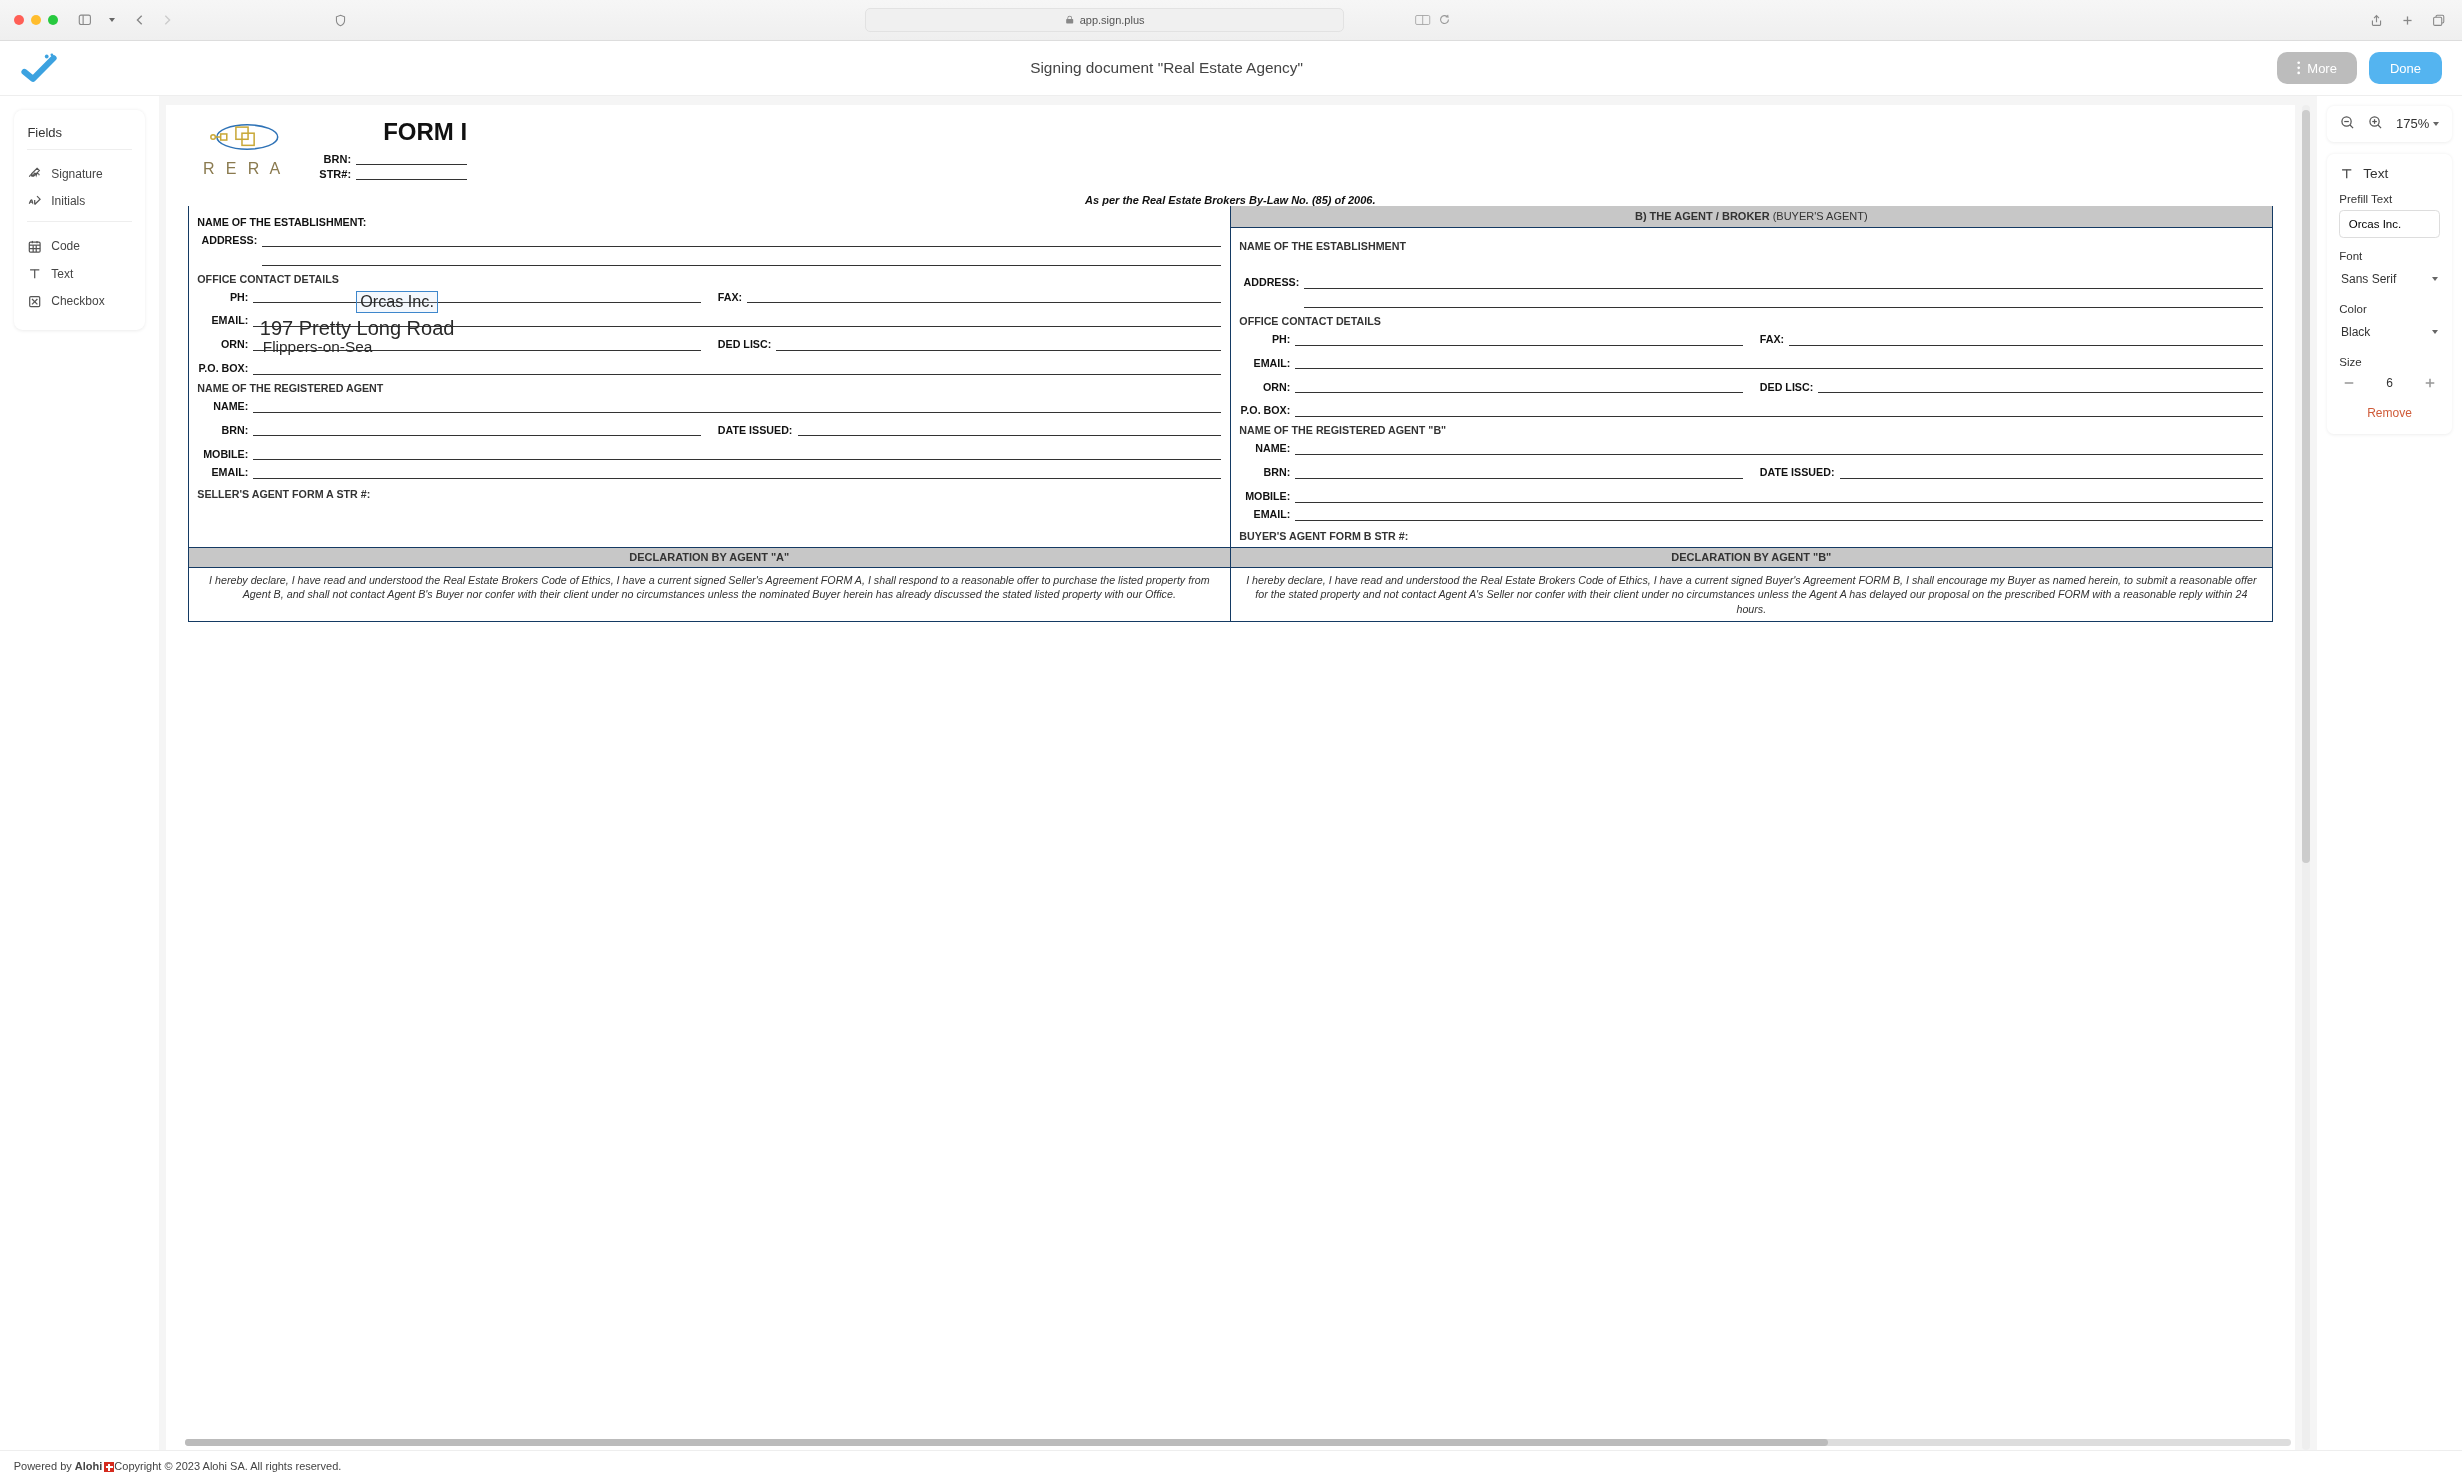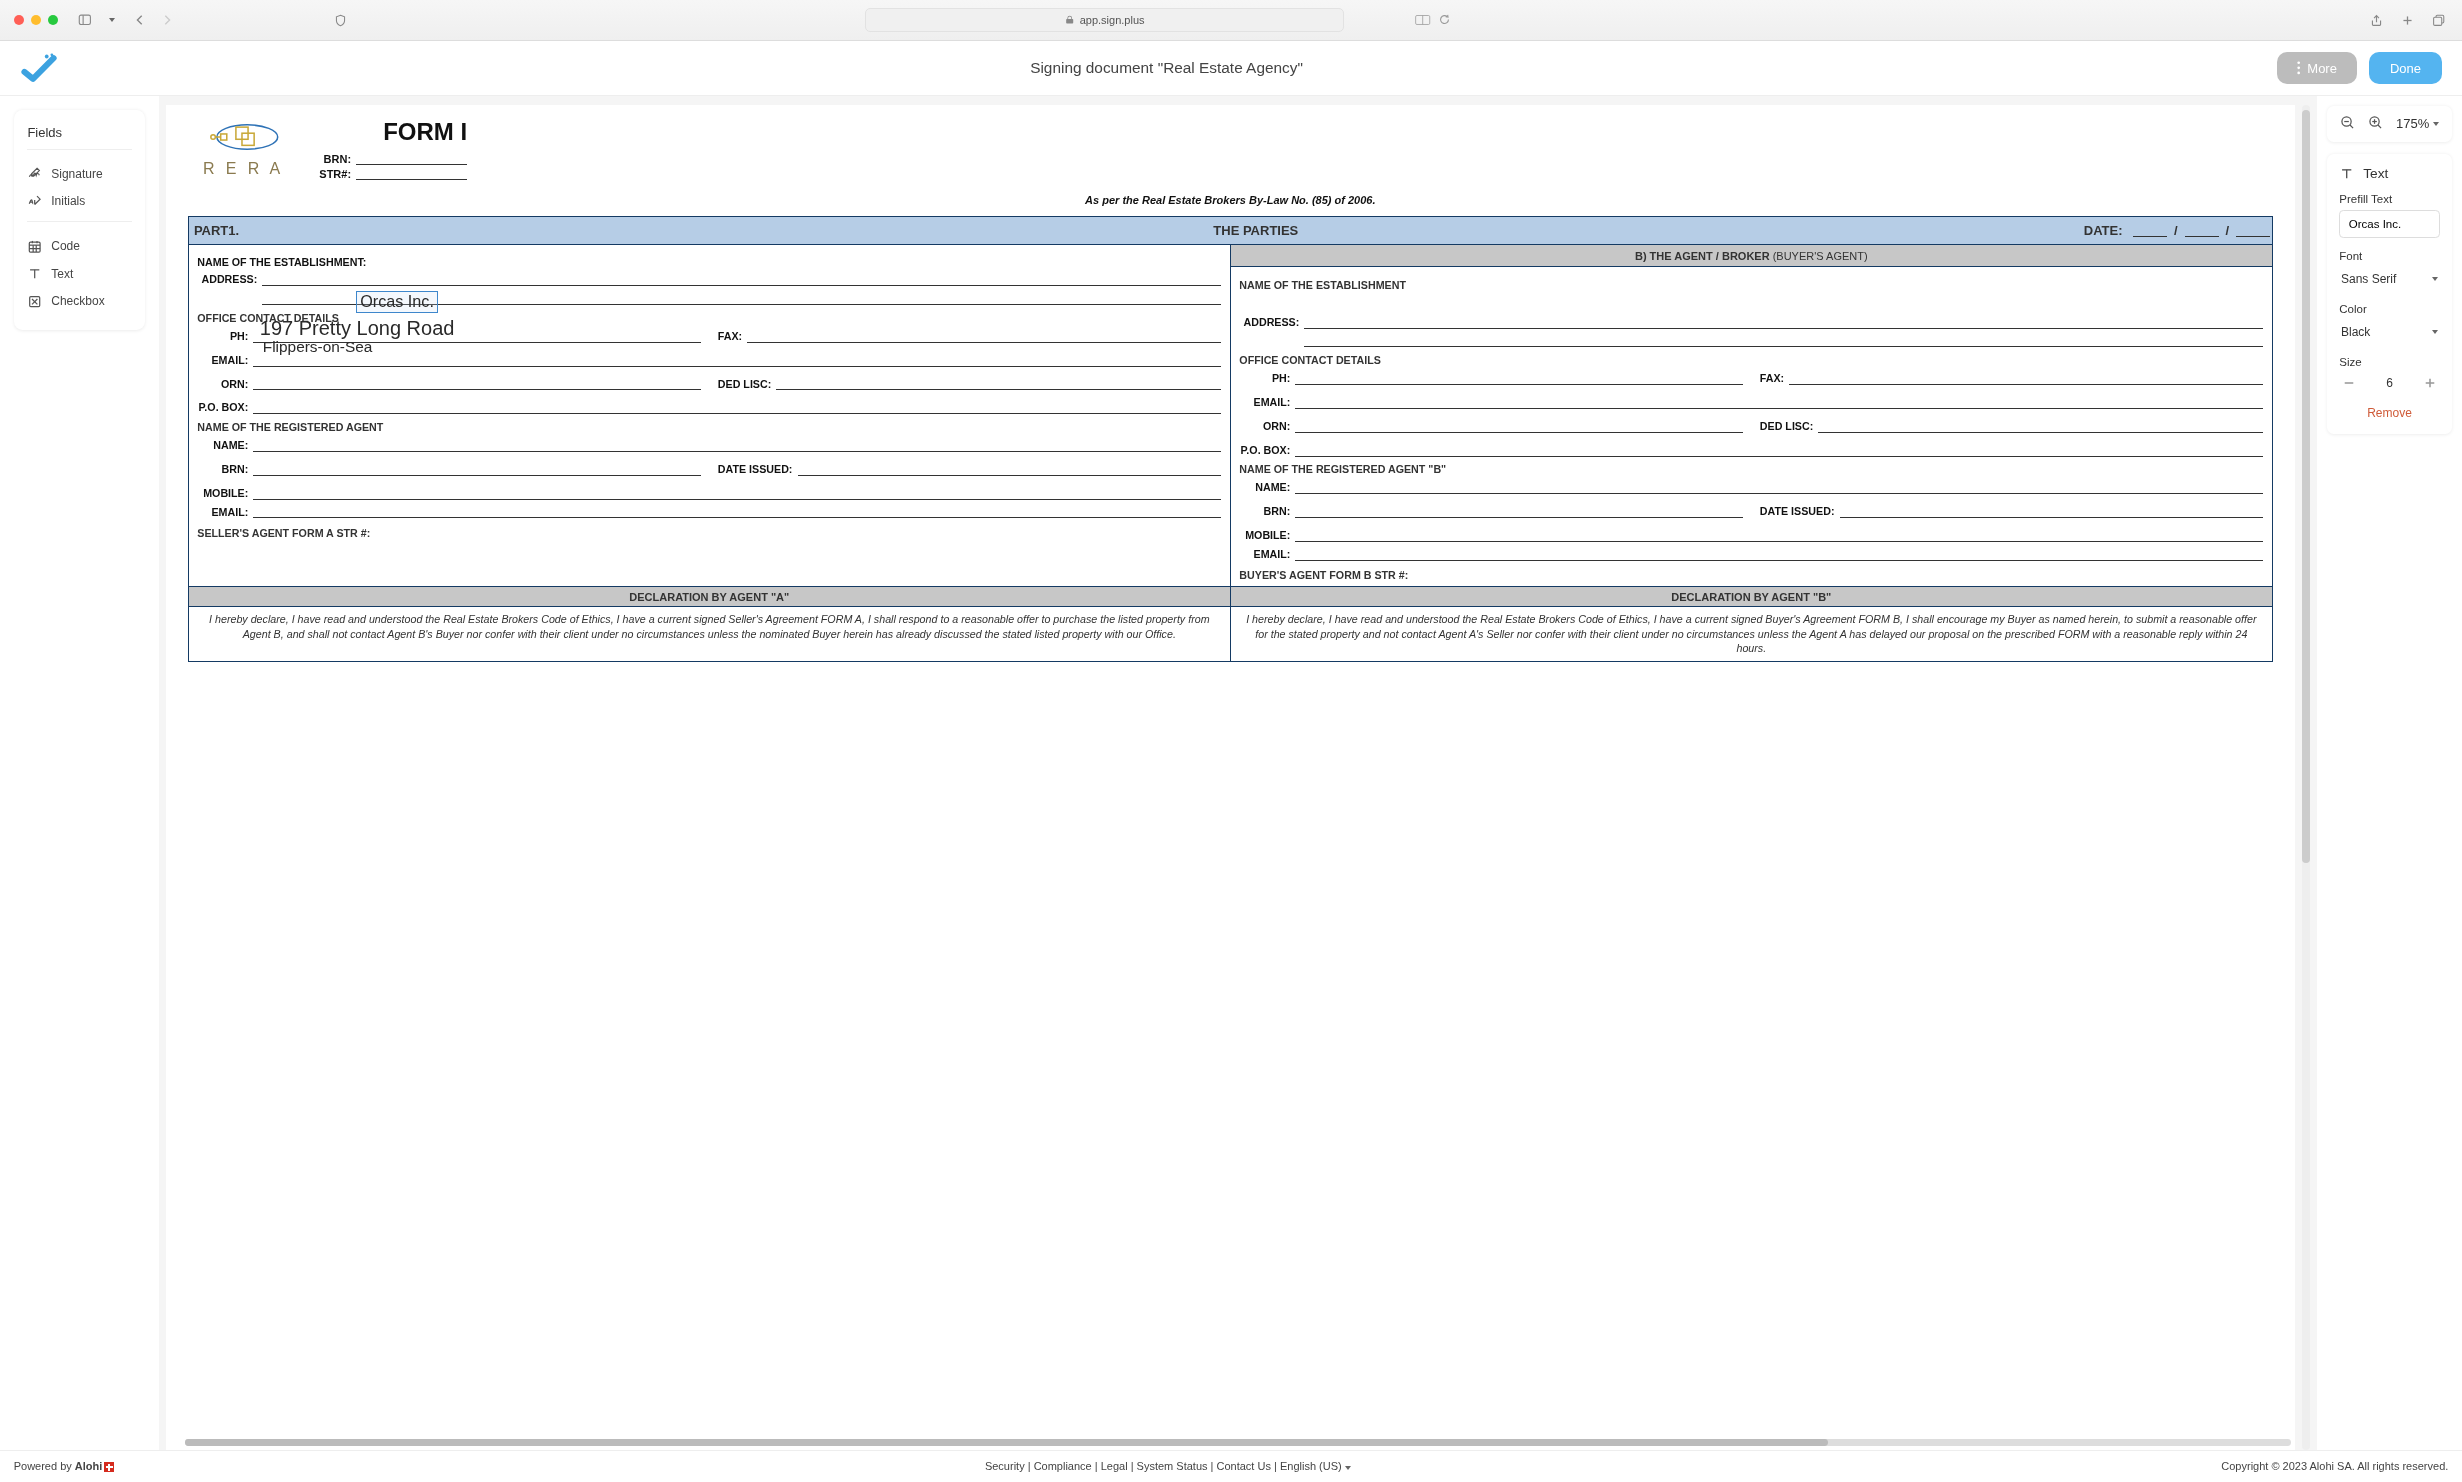--- a/index.html
+++ b/index.html
@@ -278,25 +278,20 @@
               </div>
             <div class="brn-line">
                 <span>STR#:</span>
                 <span class="uline"></span>
               </div>
           </div>
         </div>
       </div>
       <div class="bylaw">As per the Real Estate Brokers By-Law No. (85) of 2006.</div>
 
-      <div class="part-bar">
-        <div class="part-l">PART1.</div>
-        <div class="part-c">THE PARTIES</div>
-        <div class="part-r"><span>DATE:</span>&nbsp;<span class="uline" style="min-width:34px"></span>&nbsp;/&nbsp;<span class="uline" style="min-width:34px"></span>&nbsp;/&nbsp;<span class="uline" style="min-width:34px"></span></div>
-      </div>
 
       <div class="form-table">
         <div class="col">
           <div class="col-body">
             <div class="row">
                 <span class="lbl">NAME OF THE ESTABLISHMENT:</span>
               </div>
             <div class="row">
                 <span class="lbl lbl-sm" style="width:60px">ADDRESS:</span>
                 <span class="fill"></span>
@@ -537,23 +532,15 @@
       </div>
       <div class="remove">Remove</div>
     </div>
   </div>
 </div>
 
 <div class="footer">
   <div class="footer-left">
     <span>Powered by </span><b>Alohi</b><span class="swiss"></span>
   </div>
-  <div class="footer-center">
-    <a href="#">Security</a> |
-    <a href="#">Compliance</a> |
-    <a href="#">Legal</a> |
-    <a href="#">System Status</a> |
-    <a href="#">Contact Us</a> |
-    <a href="#"><span>English (US)</span> <span class="caret"></span></a>
-  </div>
   <div class="footer-right">Copyright © 2023 Alohi SA. All rights reserved.</div>
 </div>
 
 
 </body></html>

